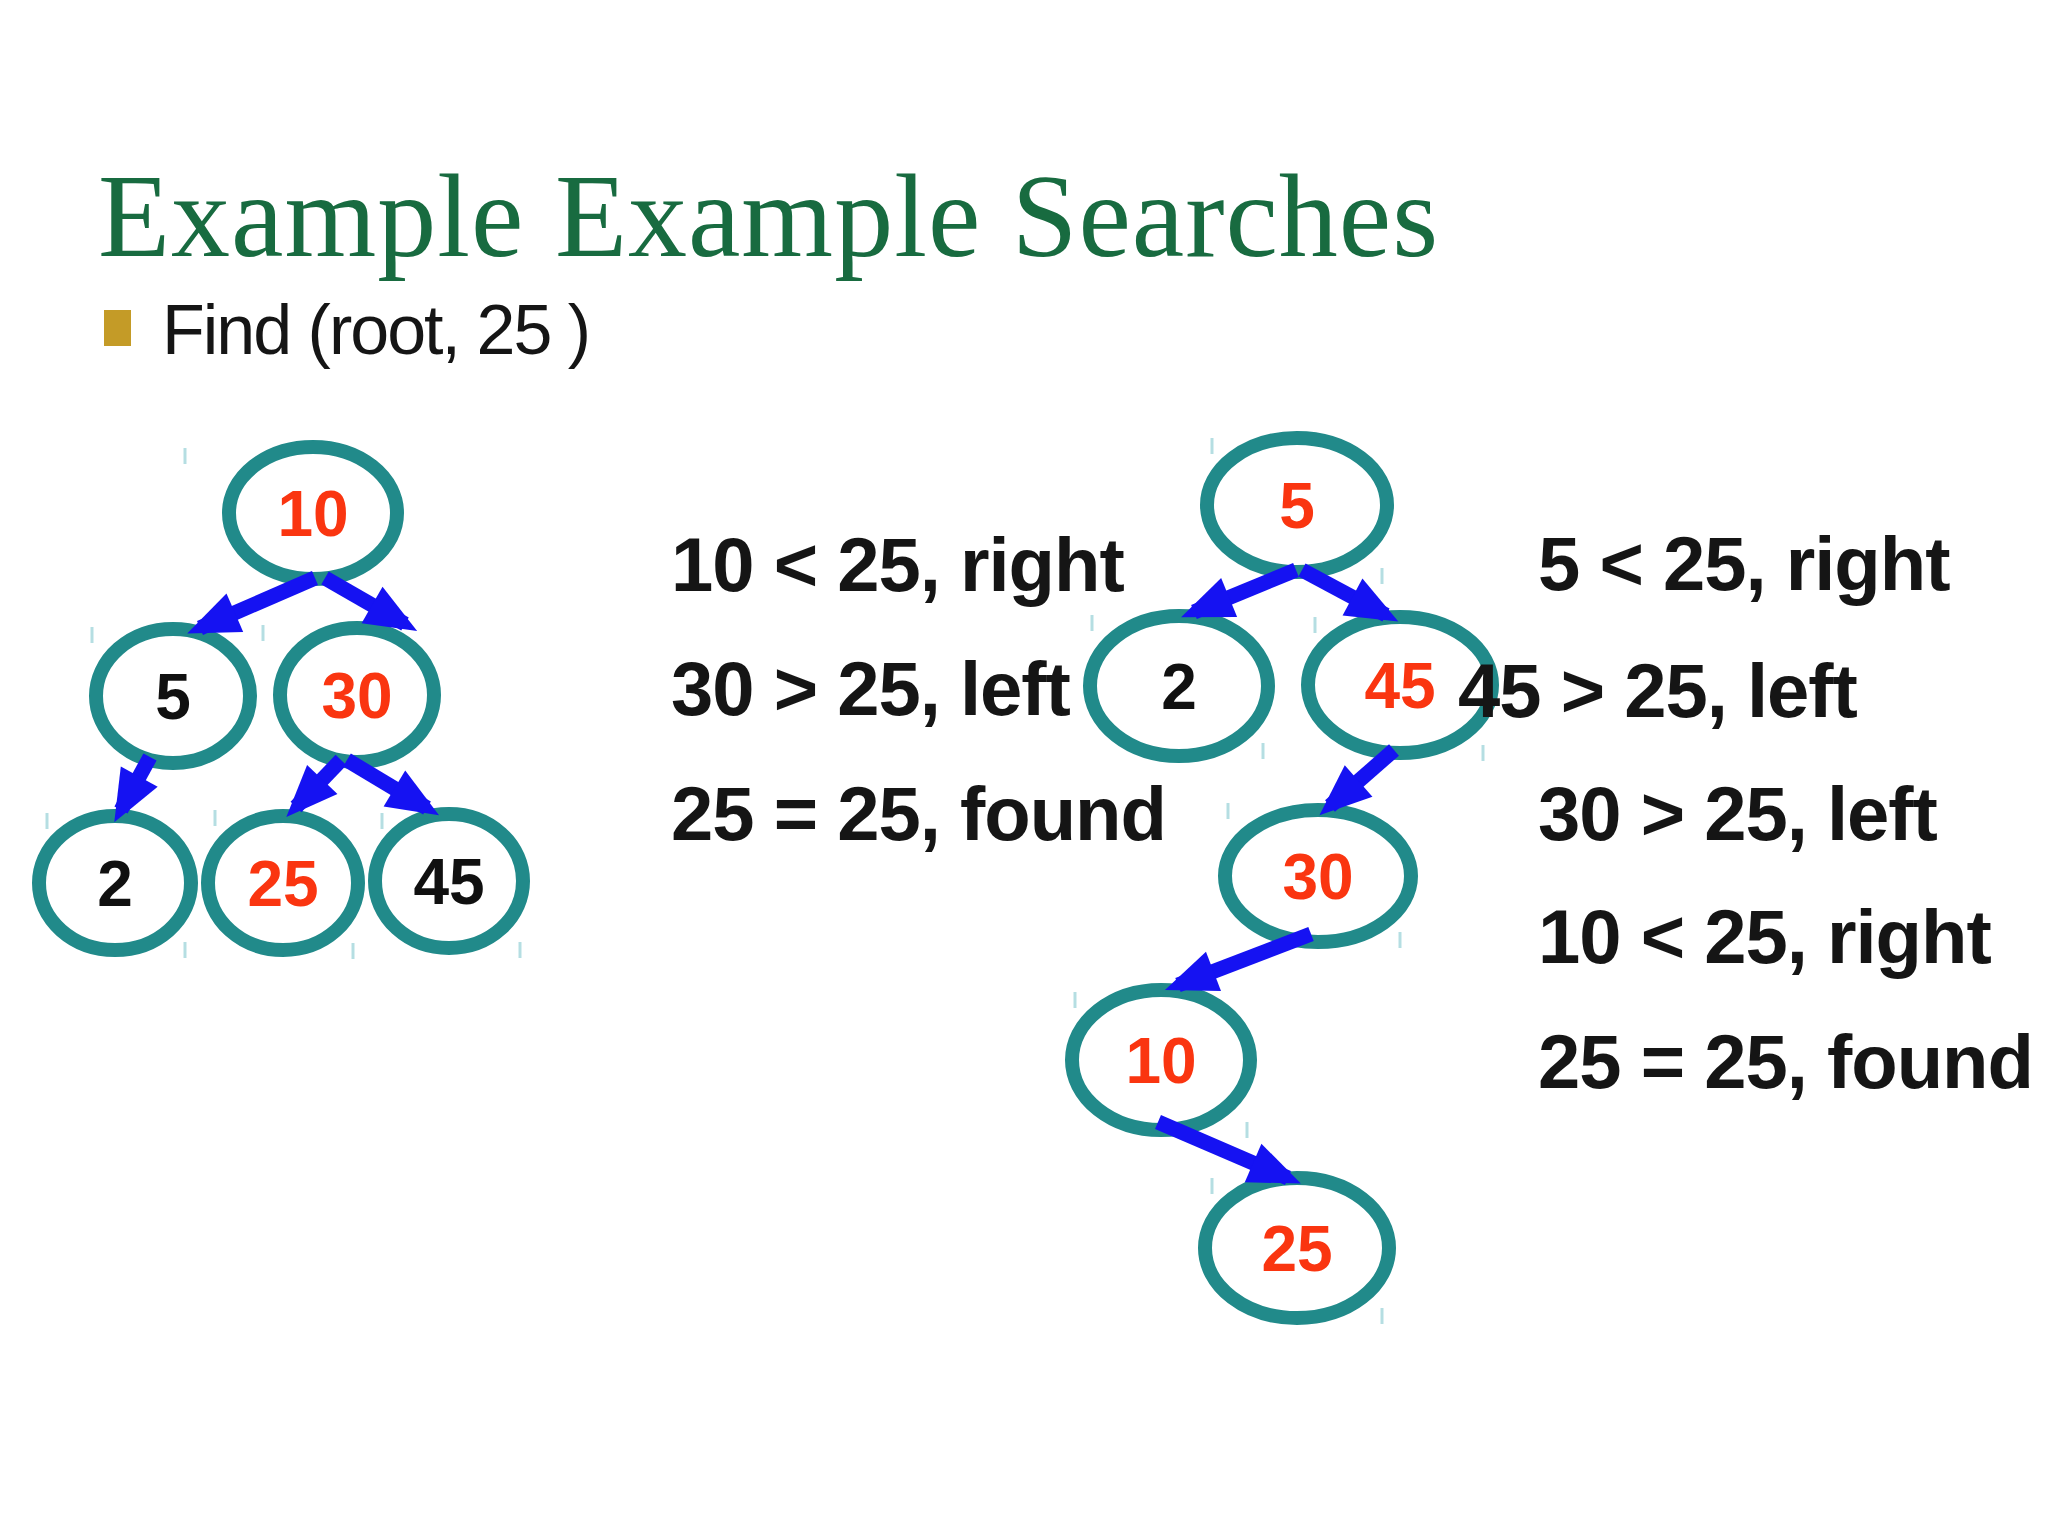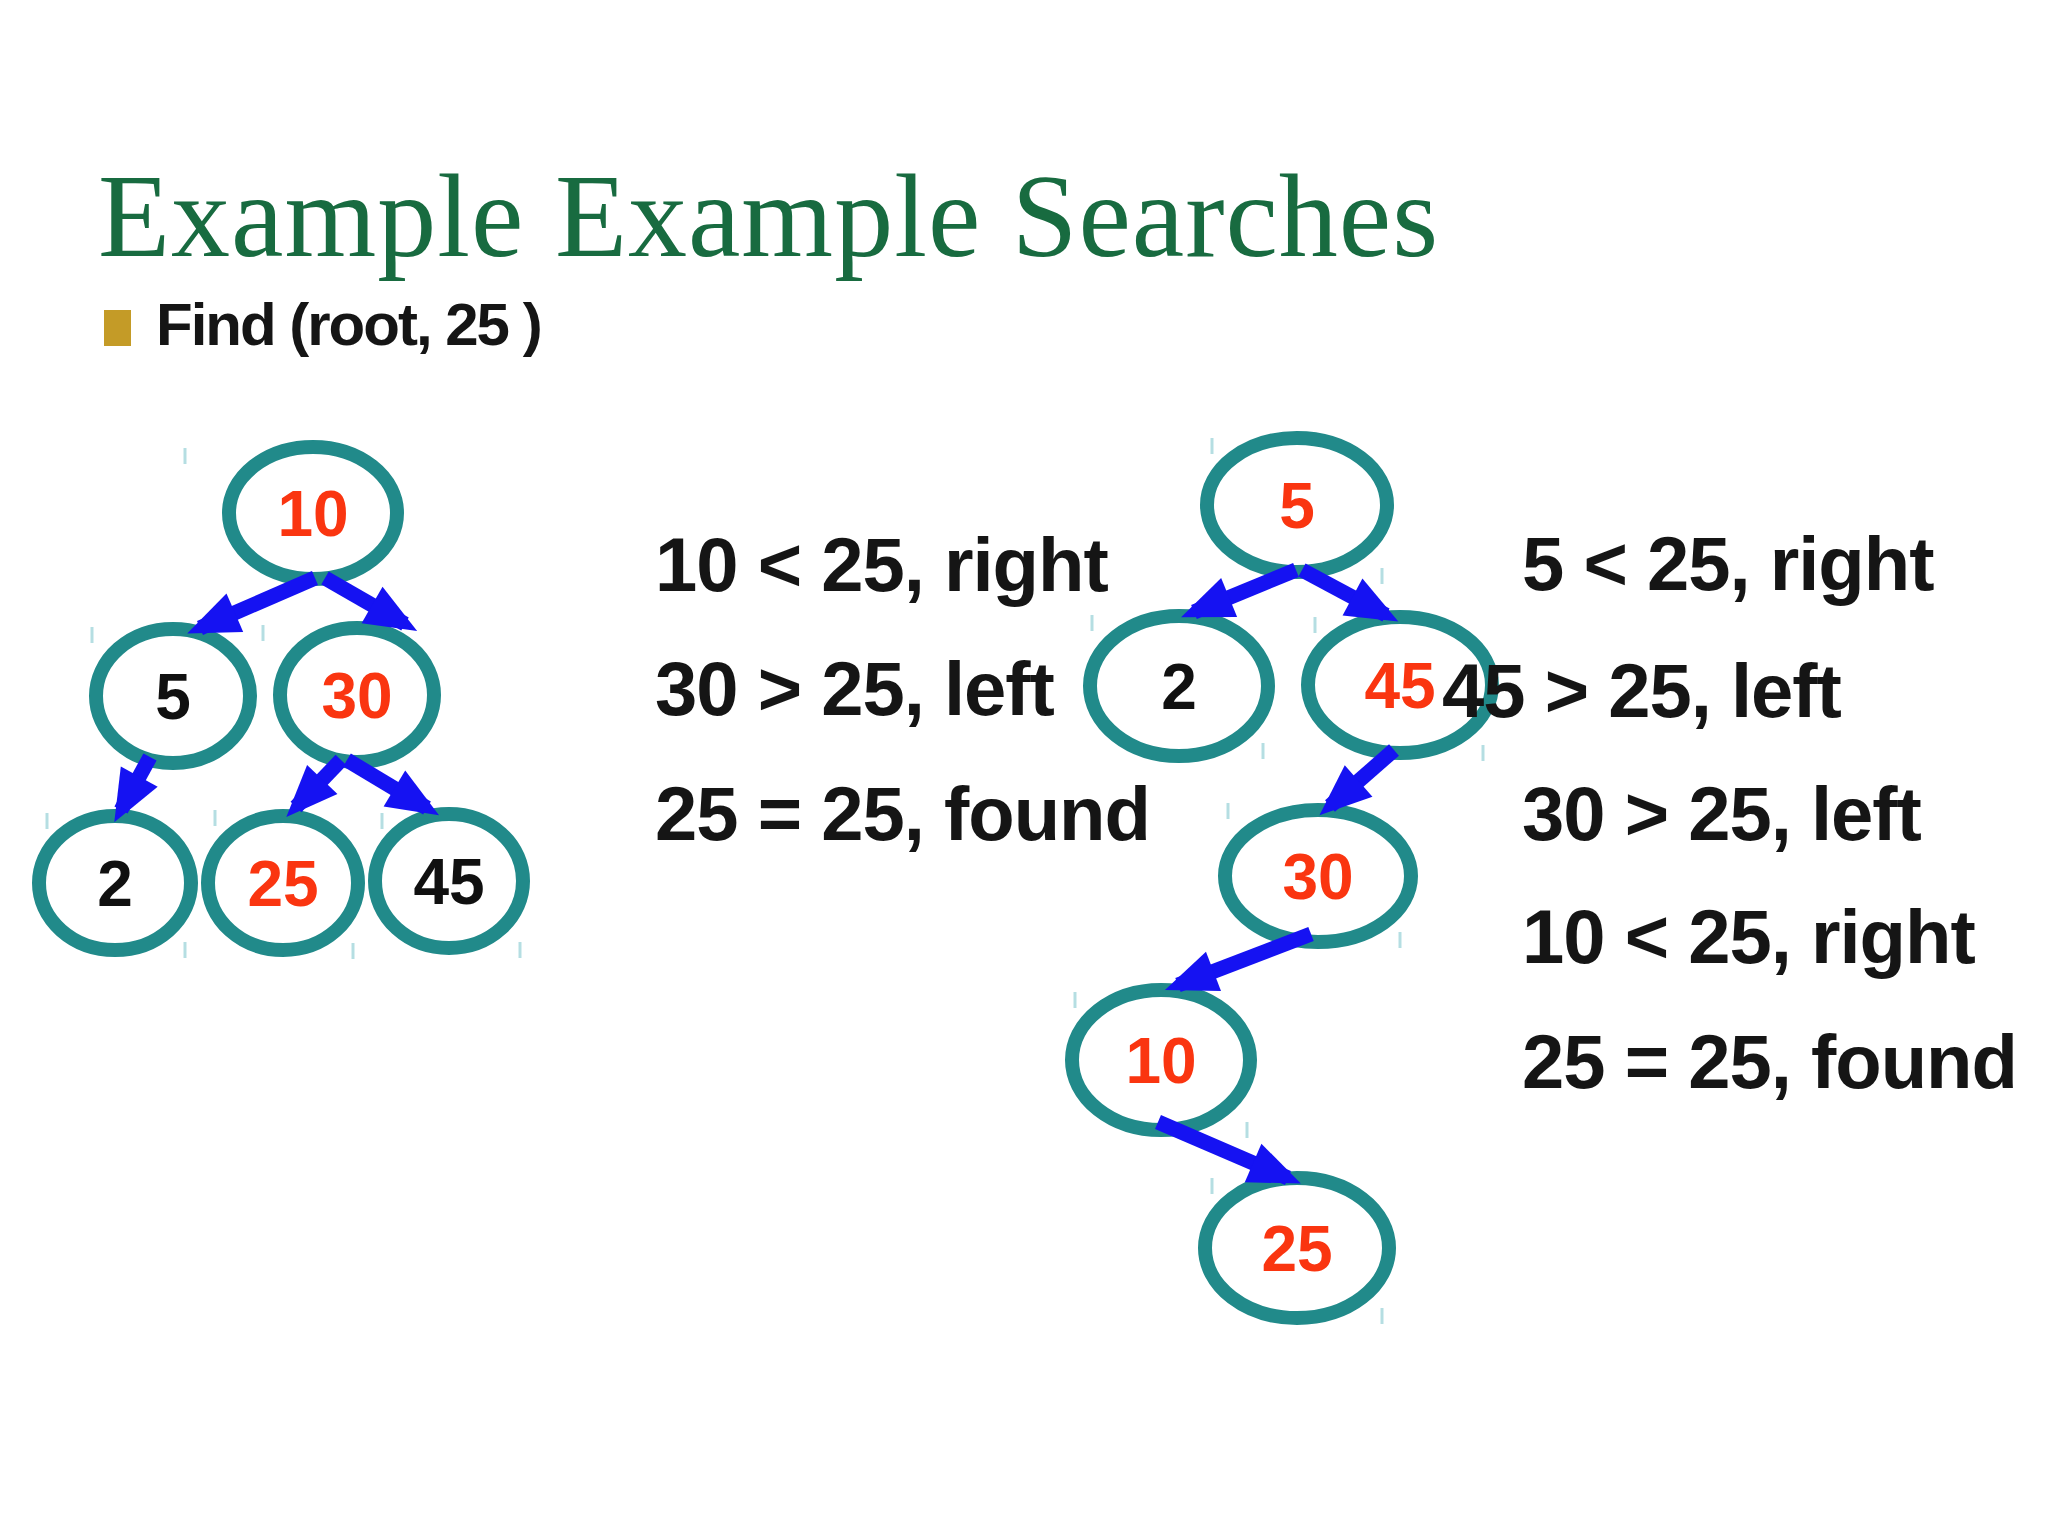--- a/index.html
+++ b/index.html
@@ -15,27 +15,27 @@
     position:absolute;left:98px;top:76px;
     font-family:"Liberation Serif", serif;font-weight:400;
     font-size:118px;line-height:1.05;color:var(--green);
     letter-spacing:1px;white-space:nowrap;
   }
   .bullet-square{
     position:absolute;left:104px;top:310px;width:27px;height:36px;
     background:var(--gold);
   }
   .bullet-text{
-    position:absolute;left:156px;top:292px;
-    font-size:60px;line-height:1.1;color:var(--ink);
-    letter-spacing:-2px;white-space:nowrap;font-weight:bold;
+    position:absolute;left:162px;top:292px;
+    font-size:70px;line-height:1.1;color:var(--ink);
+    letter-spacing:-2px;white-space:nowrap;
   }
   .step{
     position:absolute;font-size:76px;font-weight:bold;color:var(--ink);
-    line-height:1;white-space:nowrap;letter-spacing:-1px;
+    line-height:1;white-space:nowrap;letter-spacing:-1px;margin-left:16px;
   }
   svg.diagram{position:absolute;left:0;top:0;}
   svg .node-outline{fill:#ffffff;stroke:var(--teal);stroke-width:14px;}
   svg .edge{stroke:var(--blue);stroke-width:15px;}
   svg .node-label{font-family:"Liberation Sans", sans-serif;font-weight:bold;font-size:64px;text-anchor:middle;}
   svg .node-label.red{fill:var(--red);}
   svg .node-label.black{fill:#101010;}
   svg .tick{stroke:var(--tick);stroke-width:3px;}
 </style>
 </head>

